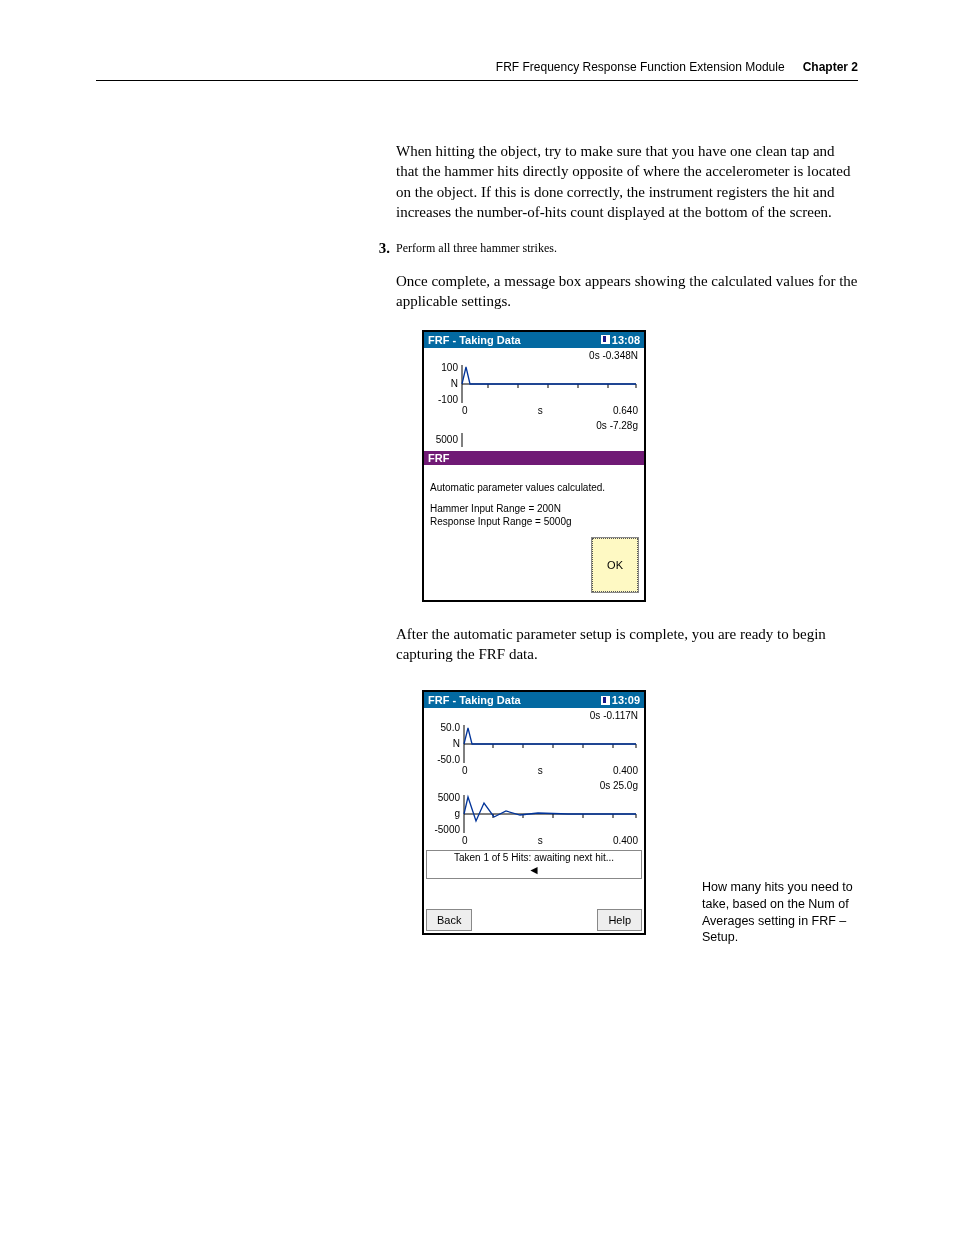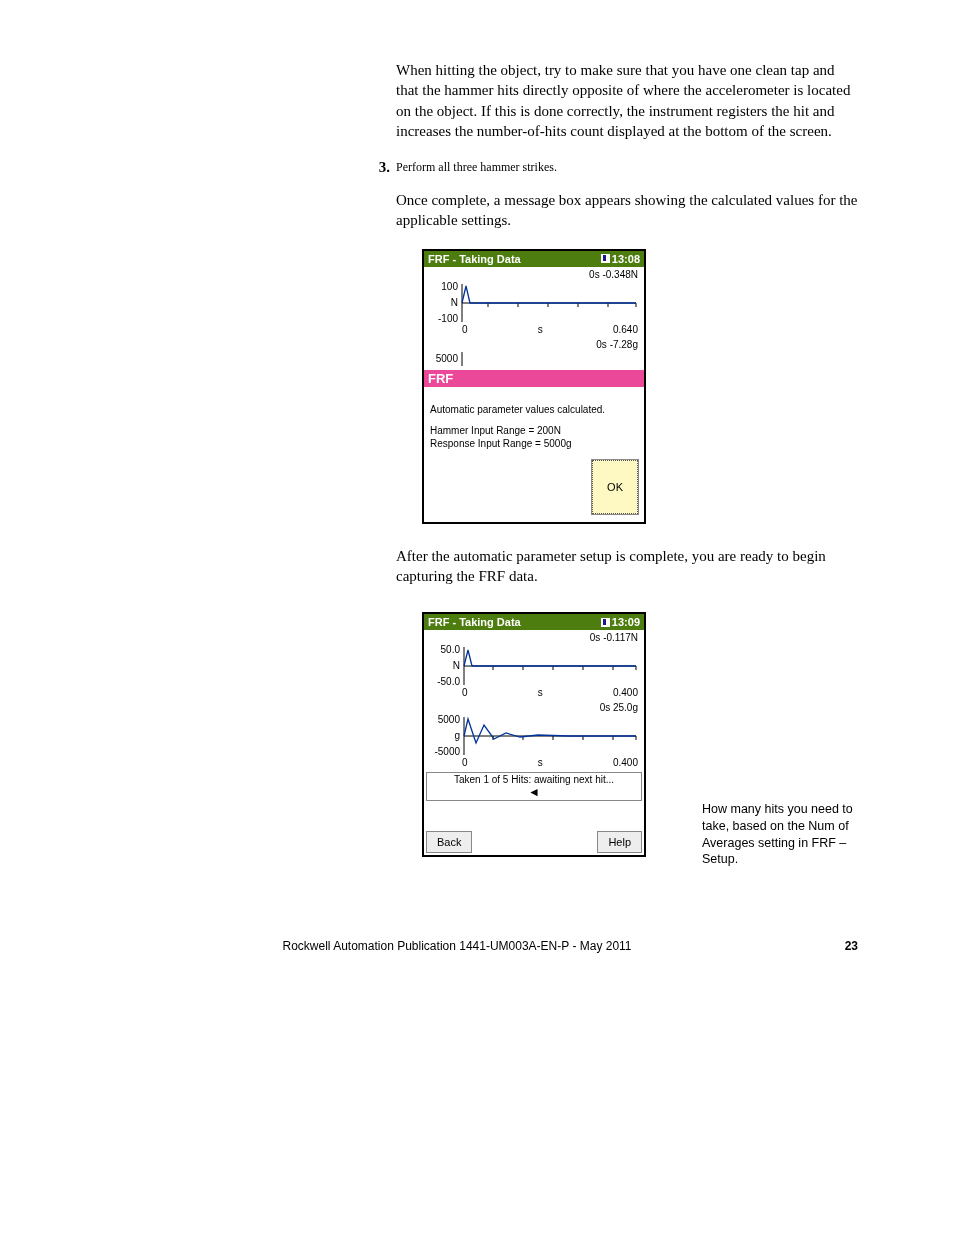--- a/index.html
+++ b/index.html
@@ -52,21 +52,21 @@
   .screenshot {
     border: 2px solid #000;
     width: 220px;
     margin: 8px 0 22px 26px;
     background: #fff;
     font-family: Tahoma, Arial, sans-serif;
     font-size: 10px;
     color: #000;
   }
   .title-bar {
-    background: #4d7c0f;
+    background: #0369a1;
     color: #fff;
     display: flex;
     justify-content: space-between;
     align-items: center;
     padding: 2px 4px;
     font-size: 11px;
     font-weight: bold;
   }
   .title-bar .time-box {
     display: flex;
@@ -85,25 +85,25 @@
     padding: 2px 4px 2px 4px;
   }
   .chart-reading {
     text-align: right;
     font-size: 10px;
     padding-right: 2px;
   }
   .chart-svg { display: block; }
   .axes-row { display: flex; justify-content: space-between; font-size: 10px; padding: 0 2px 0 34px; margin-top:-2px;}
   .frf-sub {
-    background: #ec4899;
+    background: #701a75;
     color: #fff;
     font-weight: bold;
     padding: 1px 4px;
-    font-size: 13px;
+    font-size: 11px;
   }
   .msg-body {
     padding: 4px 6px 6px 6px;
     font-size: 10px;
     line-height: 1.3;
   }
   .msg-body p { margin: 12px 0 8px 0; }
   .ok-row {
     display: flex;
     justify-content: flex-end;
@@ -168,20 +168,24 @@
   .footer-page { font-weight: bold; width: 40px; text-align: right;}
   .arrow {
     font-size: 12px;
   }
 </style>
 </head>
 <body>
 
 <div class="page">
 
+  <div class="header-line">
+    <span class="header-title">FRF Frequency Response Function Extension Module</span>
+    <span class="header-chapter">Chapter 2</span>
+  </div>
 
   <div class="body-col">
     <p class="para">When hitting the object, try to make sure that you have one clean tap and that the hammer hits directly opposite of where the accelerometer is located on the object. If this is done correctly, the instrument registers the hit and increases the number-of-hits count displayed at the bottom of the screen.</p>
   </div>
 
   <div class="body-col">
     <div class="list-row">
       <div class="list-num">3.</div>
       <div class="list-text">Perform all three hammer strikes.</div>
     </div>
@@ -304,18 +308,14 @@
           <button class="win-btn2">Back</button>
           <button class="win-btn2">Help</button>
         </div>
       </div>
       <div class="annotate-text">How many hits you need to take, based on the Num of Averages setting in FRF – Setup.</div>
     </div>
 
   </div>
 
 
-  <div class="footer">
-    <div class="footer-left">Rockwell Automation Publication 1441-UM003A-EN-P - May 2011</div>
-    <div class="footer-page">23</div>
-  </div>
 
 </div>
 
 </body></html>

